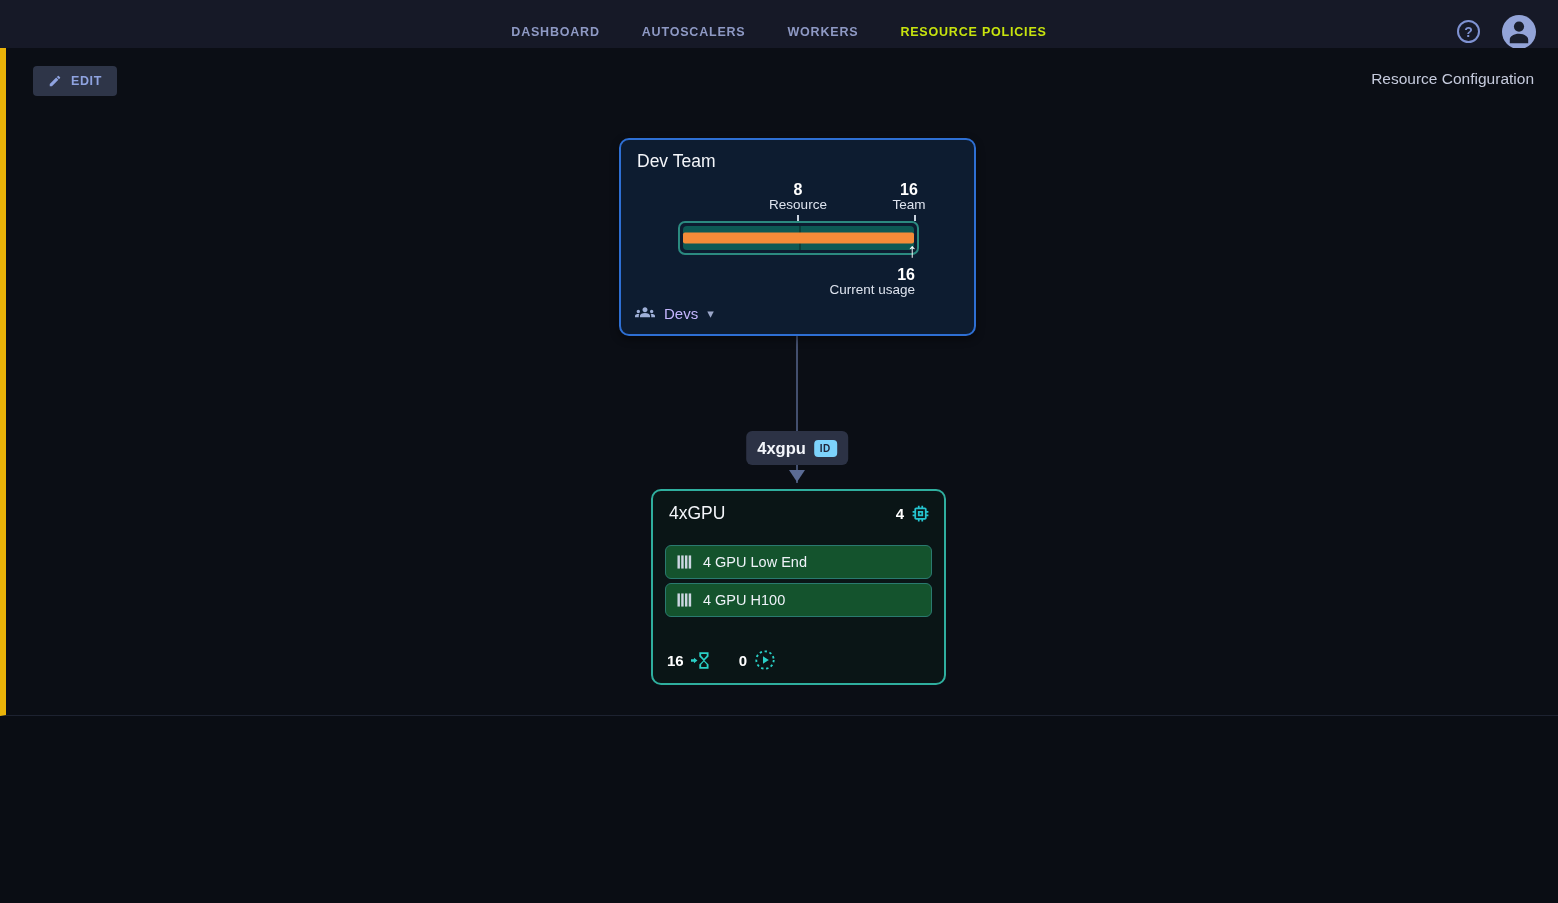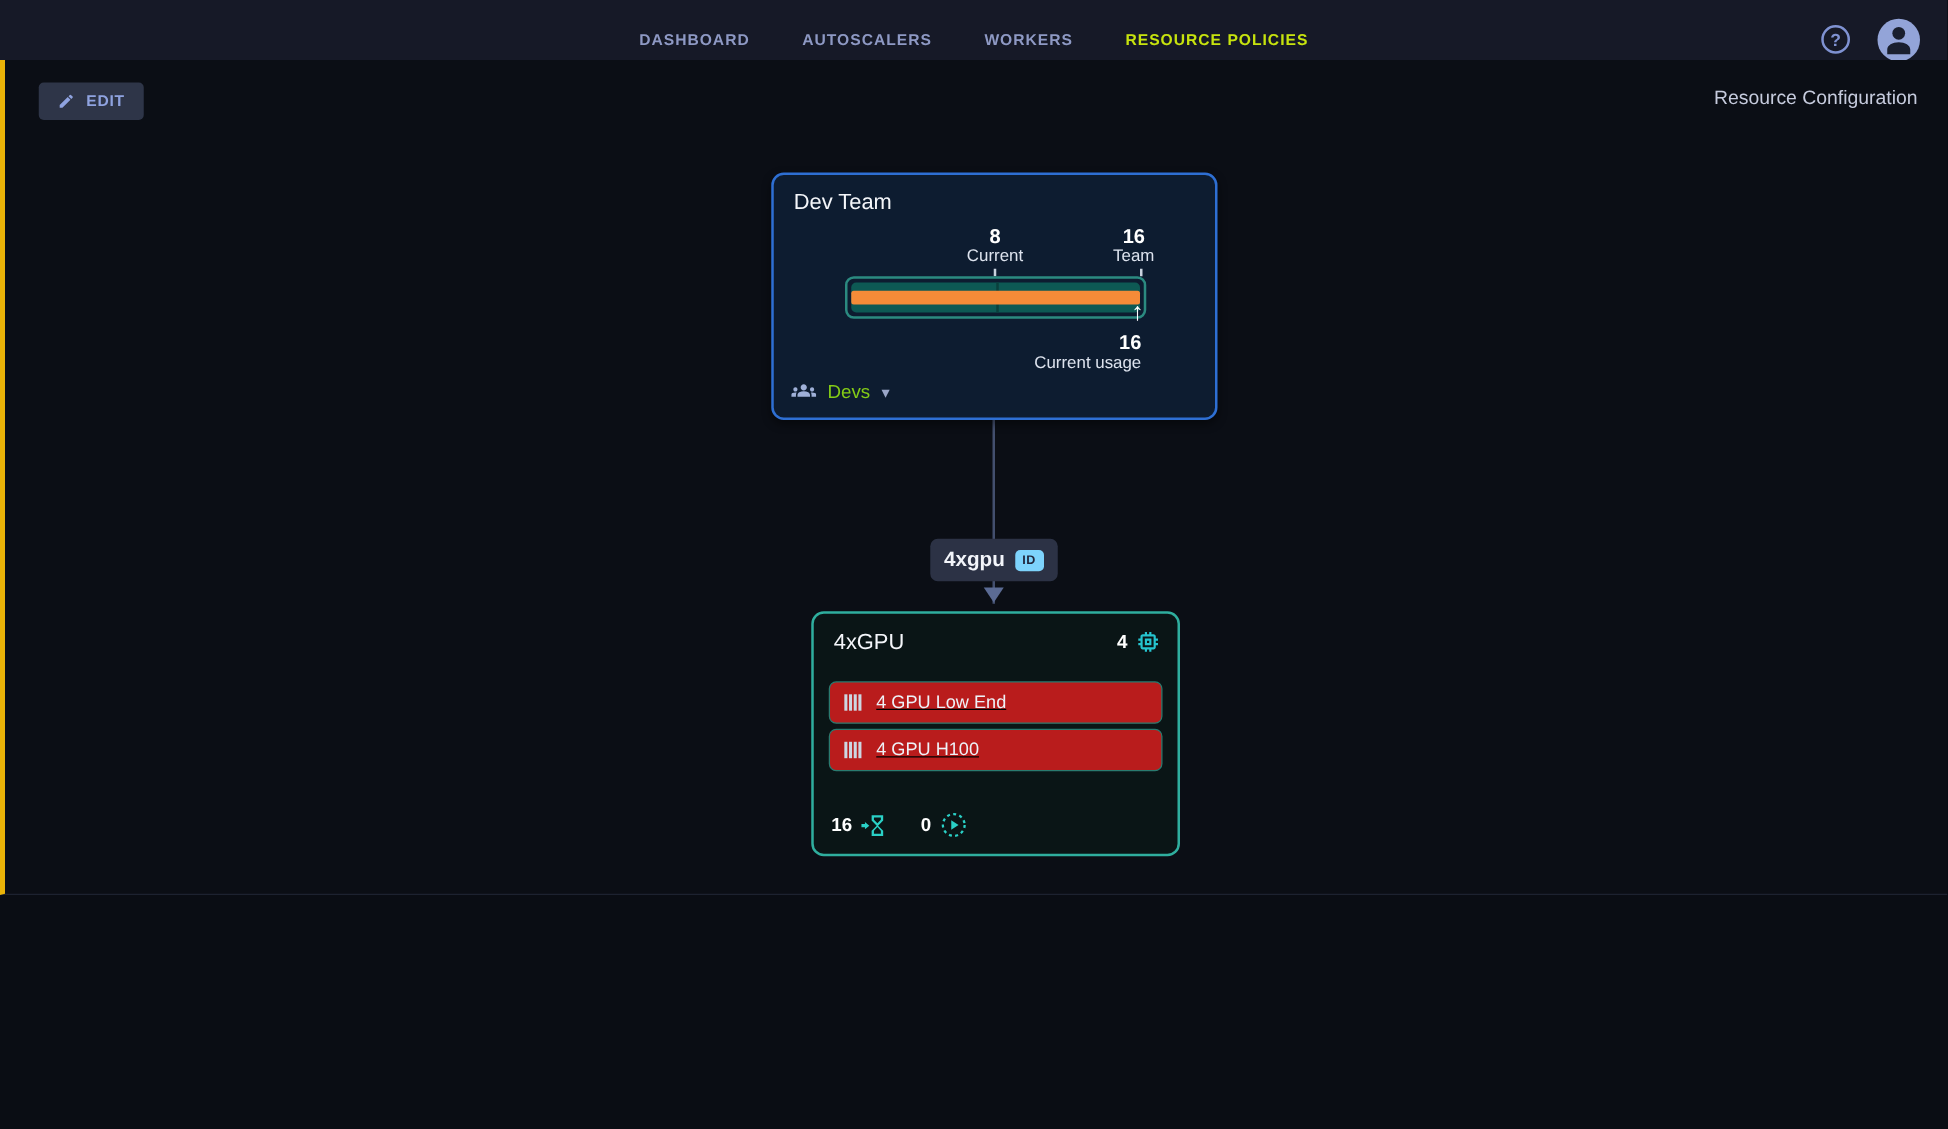--- a/index.html
+++ b/index.html
@@ -9,21 +9,21 @@
   .header { position:relative; width:100%; height:48px; background:#161927; }
   .nav { position:absolute; left:0; right:0; top:0; height:63px; display:flex; justify-content:center; align-items:stretch; }
   .nav-item { position:relative; display:flex; align-items:center; padding:0 21px; color:#8e99c4; font-size:12.5px; font-weight:700; letter-spacing:.8px; cursor:pointer; }
   .nav-item.active { color:#c7e30e; }
   .nav-item.active::after { content:""; position:absolute; left:0; right:0; bottom:0; height:4px; background:#c7e30e; }
   .header-right { position:absolute; right:22px; top:0; height:63px; display:flex; align-items:center; gap:22px; }
   .help-circle { width:23px; height:23px; border:2px solid #7f92d2; border-radius:50%; color:#7f92d2; font-size:14px; font-weight:700; display:flex; align-items:center; justify-content:center; cursor:pointer; }
   .avatar { width:34px; height:34px; border-radius:50%; background:#93a4d8; display:flex; align-items:flex-end; justify-content:center; overflow:hidden; cursor:pointer; }
 
   
-  .content { position:relative; width:100%; height:668px; background:#0b0e15; border-left:4px solid #eab308; border-bottom:1px solid #1d2230; }
+  .content { position:relative; width:100%; height:668px; background:#0b0e15; border-left:6px solid #eab308; border-bottom:1px solid #1d2230; }
 
   .edit-btn { position:absolute; left:27px; top:18px; height:30px; display:flex; align-items:center; gap:9px; padding:0 15px; background:#2e3548; border:none; border-radius:4px; color:#8fa3e0; font-size:12.5px; font-weight:700; letter-spacing:.6px; font-family:"Liberation Sans",sans-serif; cursor:pointer; }
   .page-title { position:absolute; right:24px; top:22px; color:#c6cbdd; font-size:15.5px; }
 
   
   .edge-line { position:absolute; left:790px; top:288px; width:2px; height:147px; background:#434f6e; }
   .edge-arrow { position:absolute; left:791px; top:422px; transform:translateX(-50%); width:0; height:0; border-left:8px solid transparent; border-right:8px solid transparent; border-top:12px solid #5b6b94; }
   .edge-label { position:absolute; left:791px; top:383px; transform:translateX(-50%); height:34px; display:flex; align-items:center; gap:8px; padding:0 11px; background:#2c3245; border-radius:6px; cursor:pointer; }
   .edge-label-text { color:#f3f5fa; font-size:16.5px; font-weight:700; }
   .id-badge { background:#7dd3fc; color:#20263c; font-size:10px; font-weight:700; letter-spacing:.5px; padding:3px 6px; border-radius:4px; }
@@ -39,29 +39,29 @@
 
   .bar-outer { position:absolute; left:57px; top:81px; width:241px; height:34px; border:2px solid #2b8a80; border-radius:7px; padding:3px; background:#0d1c30; }
   .bar-track { position:relative; width:100%; height:100%; background:#0d5954; border-radius:4px; }
   .bar-divider { position:absolute; left:50%; top:0; bottom:0; width:2px; background:#0a403d; }
   .bar-usage { position:absolute; left:0; top:50%; transform:translateY(-50%); width:100%; height:11px; background:#f58b38; border-radius:2px; }
 
   .usage-arrow { position:absolute; left:286px; top:99px; color:#ffffff; font-size:20px; font-weight:700; }
   .usage-block { position:absolute; right:59px; top:127px; text-align:right; }
 
   .group-row { position:absolute; left:14px; bottom:12px; display:flex; align-items:center; gap:9px; cursor:pointer; }
-  .group-label { color:#84cc16; font-size:15px; }
+  .group-label { color:#c4b5fd; font-size:15px; }
 
   
   .gpu-node { position:absolute; left:645px; top:441px; width:295px; height:196px; background:#0a1516; border:2px solid #2fae9e; border-radius:10px; }
   .gpu-header { position:absolute; left:16px; right:13px; top:12px; display:flex; justify-content:space-between; align-items:center; }
   .gpu-title { color:#f4f6fa; font-size:17.5px; font-weight:500; }
   .gpu-count-wrap { display:flex; align-items:center; gap:6px; }
   .gpu-count { color:#ffffff; font-size:15px; font-weight:700; }
-  .gpu-item { position:absolute; left:12px; right:12px; height:34px; border:1px solid #2a7a6f; background:#b91c1c; border-radius:6px; display:flex; align-items:center; gap:11px; padding:0 11px;text-decoration:underline; }
+  .gpu-item { position:absolute; left:12px; right:12px; height:34px; border:1px solid #2a7a6f; background:#14532d; border-radius:6px; display:flex; align-items:center; gap:11px; padding:0 11px; }
   .gpu-item-label { color:#eef2f8; font-size:14.5px; }
   .gpu-footer { position:absolute; left:14px; bottom:12px; display:flex; align-items:center; gap:7px; }
   .stat-num { color:#ffffff; font-size:15px; font-weight:700; }
   .stat-gap { width:10px; }
 
   svg { display:block; }
 </style>
 </head>
 <body>
 
@@ -101,21 +101,21 @@
   <div class="edge-label">
     <span class="edge-label-text">4xgpu</span>
     <span class="id-badge">ID</span>
   </div>
 
   <div class="dev-node">
     <div class="node-title">Dev Team</div>
 
     <div class="mark-block" style="left:177px;">
       <div class="mark-num">8</div>
-      <div class="mark-lbl">Current</div>
+      <div class="mark-lbl">Resource</div>
     </div>
     <div class="mark-block" style="left:288px;">
       <div class="mark-num">16</div>
       <div class="mark-lbl">Team</div>
     </div>
     <div class="tick" style="left:176px;"></div>
     <div class="tick" style="left:293px;"></div>
 
     <div class="bar-outer">
       <div class="bar-track">

